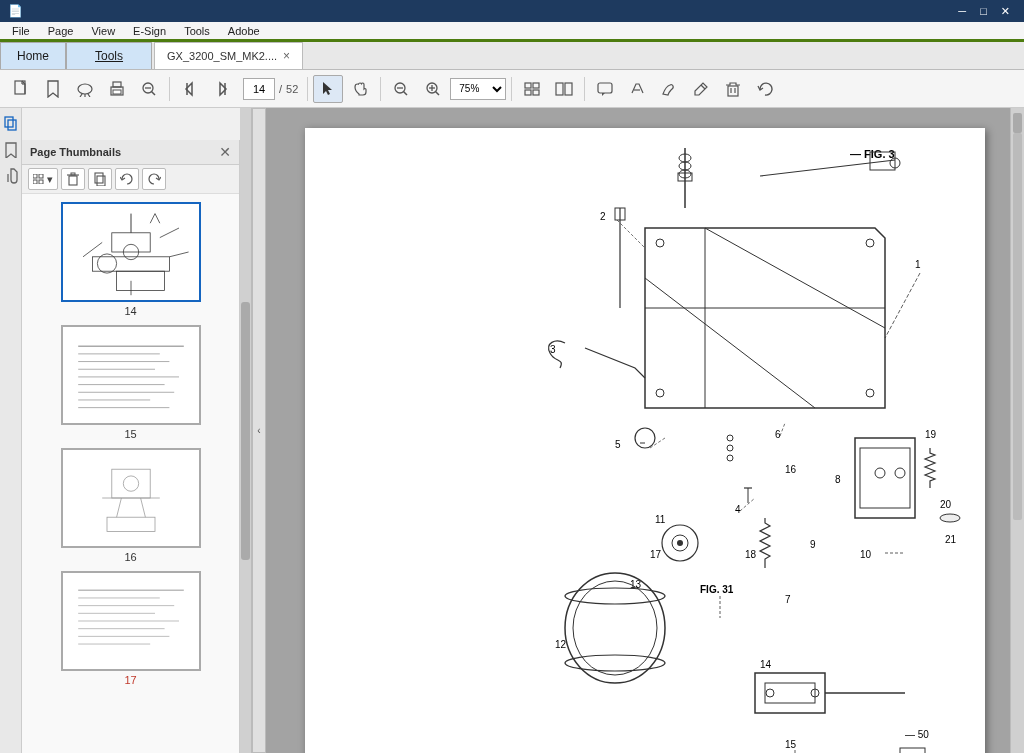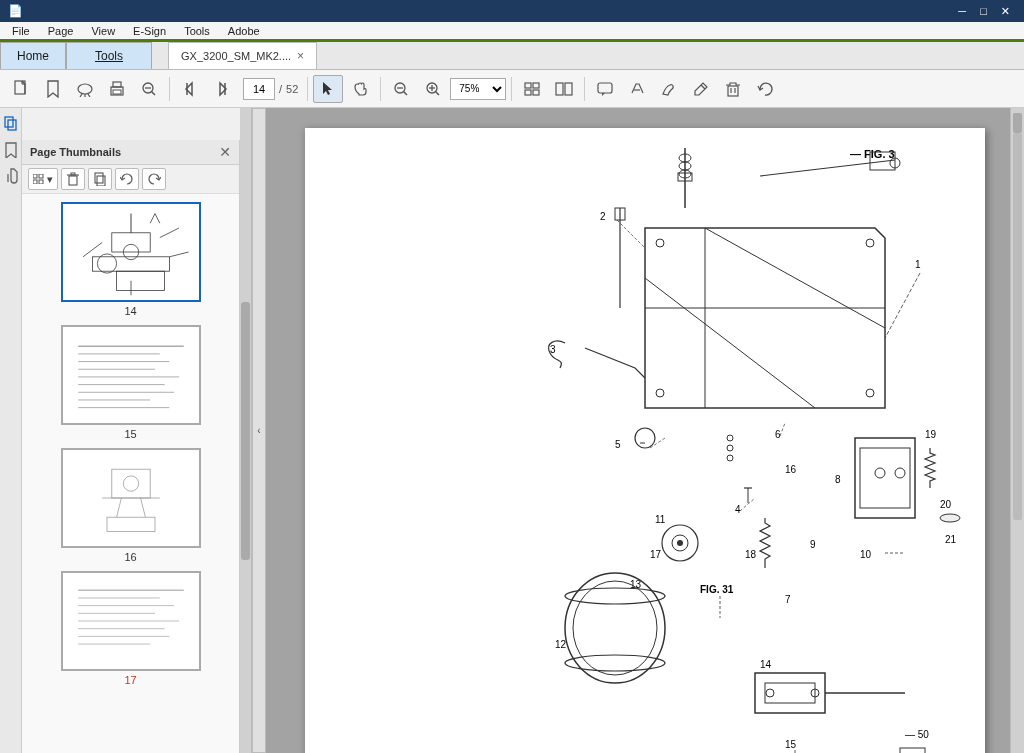--- a/index.html
+++ b/index.html
@@ -74,21 +74,21 @@
       background: white;
       border: 1px solid #bbb;
       border-bottom: none;
       padding: 0 12px;
       display: flex;
       align-items: center;
       font-size: 11px;
       color: #333;
       cursor: pointer;
       gap: 6px;
-      margin-left: 16px;
+      margin-left: 2px;
     }
     .tab-close {
       font-size: 12px;
       color: #666;
       cursor: pointer;
     }
 
     
     .toolbar {
       background: #f5f5f5;

